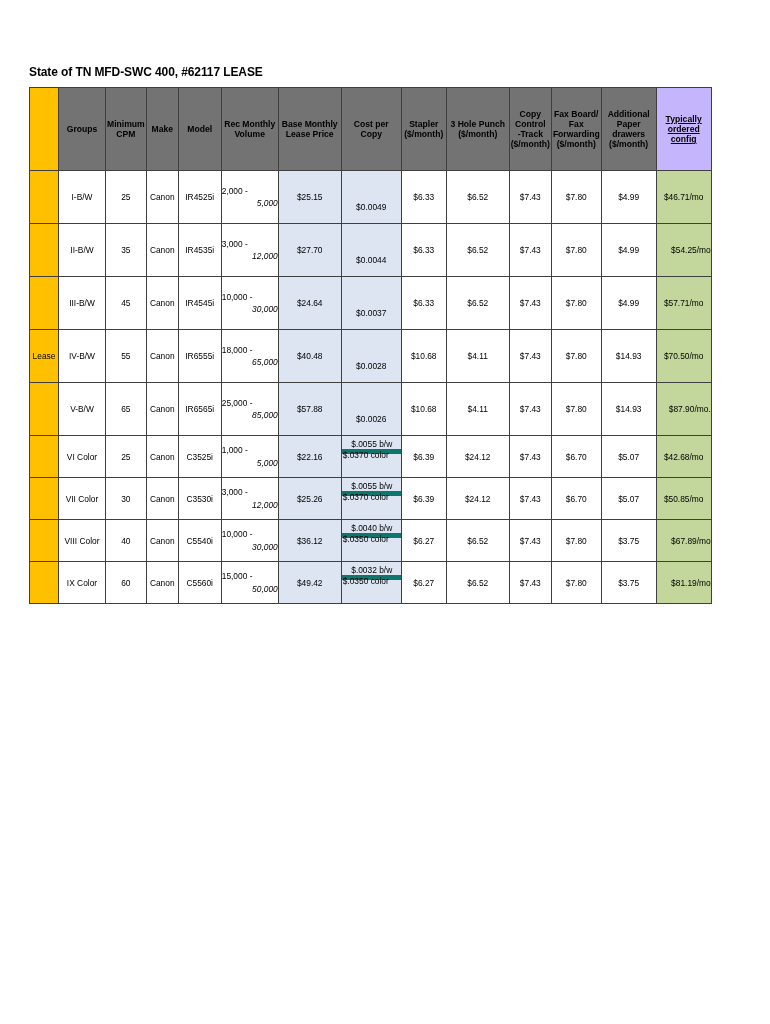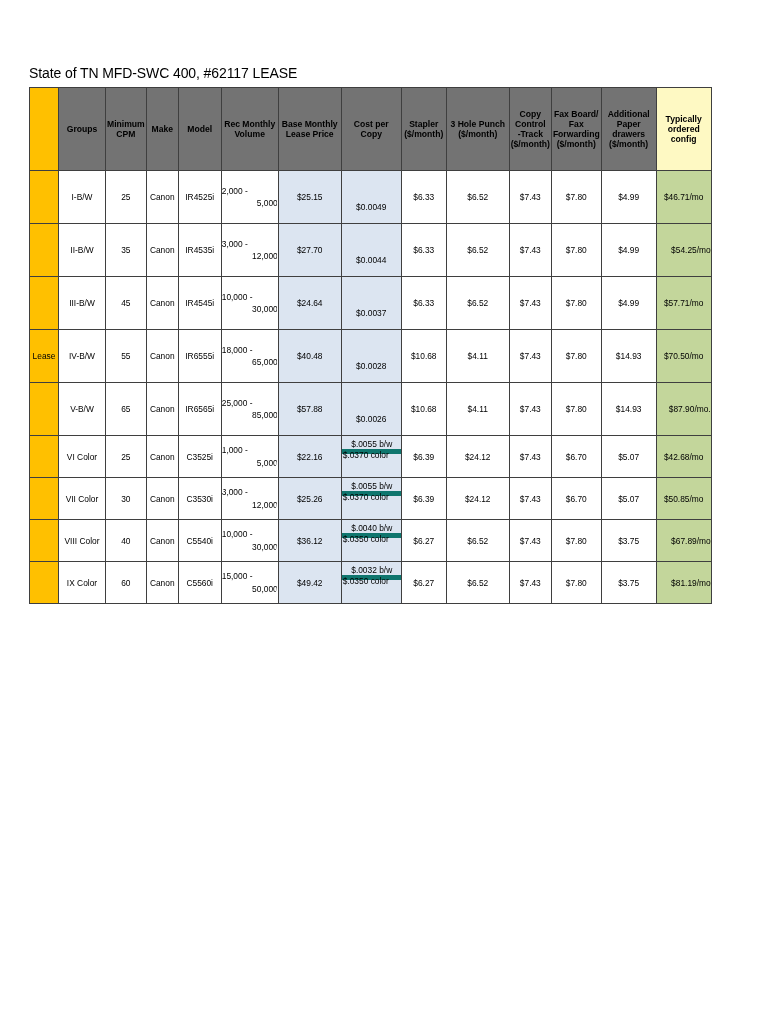--- a/index.html
+++ b/index.html
@@ -21,22 +21,22 @@
     left: 0;
     top: 0;
     width: 770px;
     height: 1024px;
   }
 
   #title {
     position: absolute;
     left: 29px;
     top: 65px;
-    font-size: 14px;
-    font-weight: normal;
+    font-size: 12px;
+    font-weight: bold;
     letter-spacing: -0.1px;
     white-space: nowrap;
   }
 
   #table-wrap {
     position: absolute;
     left: 29px;
     top: 87px;
   }
 
@@ -62,21 +62,22 @@
     line-height: 1.18;
     font-size: 8.6px;
     padding: 2px 1px;
     height: 78px;
   }
   tr.head td.gold-head {
     background: #ffc000;
     border-right: 1px solid #3f3f3f;
   }
   tr.head td.green-head {
-    background: #fef9c3;
+    background: #c4b5fd;
+    text-decoration: underline;
   }
 
   
   tr.row td {
     height: 41px;
     background: #ffffff;
     text-align: center;
     font-size: 8.4px;
   }
 
@@ -88,25 +89,24 @@
     border-top: 1px solid #ffc000;
     border-bottom: 1px solid #ffc000;
   }
   td.gold-col.gold-first { border-top: 1px solid #3f3f3f; }
   td.gold-col.gold-last { border-bottom: 1px solid #3f3f3f; }
 
   td.vol {
     background: #ffffff;
     padding: 2px 3px;
     text-align: left;
-    border-radius: 18px;
   }
   .vol-inner { display: block; line-height: 1.45; }
   .vol-lo { display: block; text-align: left; }
-  .vol-hi { display: block; text-align: right; }
+  .vol-hi { display: block; text-align: right; font-style: italic; }
 
   td.blue {
     background: #dce5f1 !important;
   }
   td.price {
     text-align: right;
     padding-right: 3px;
     vertical-align: bottom;
     padding-bottom: 3px;
   }

